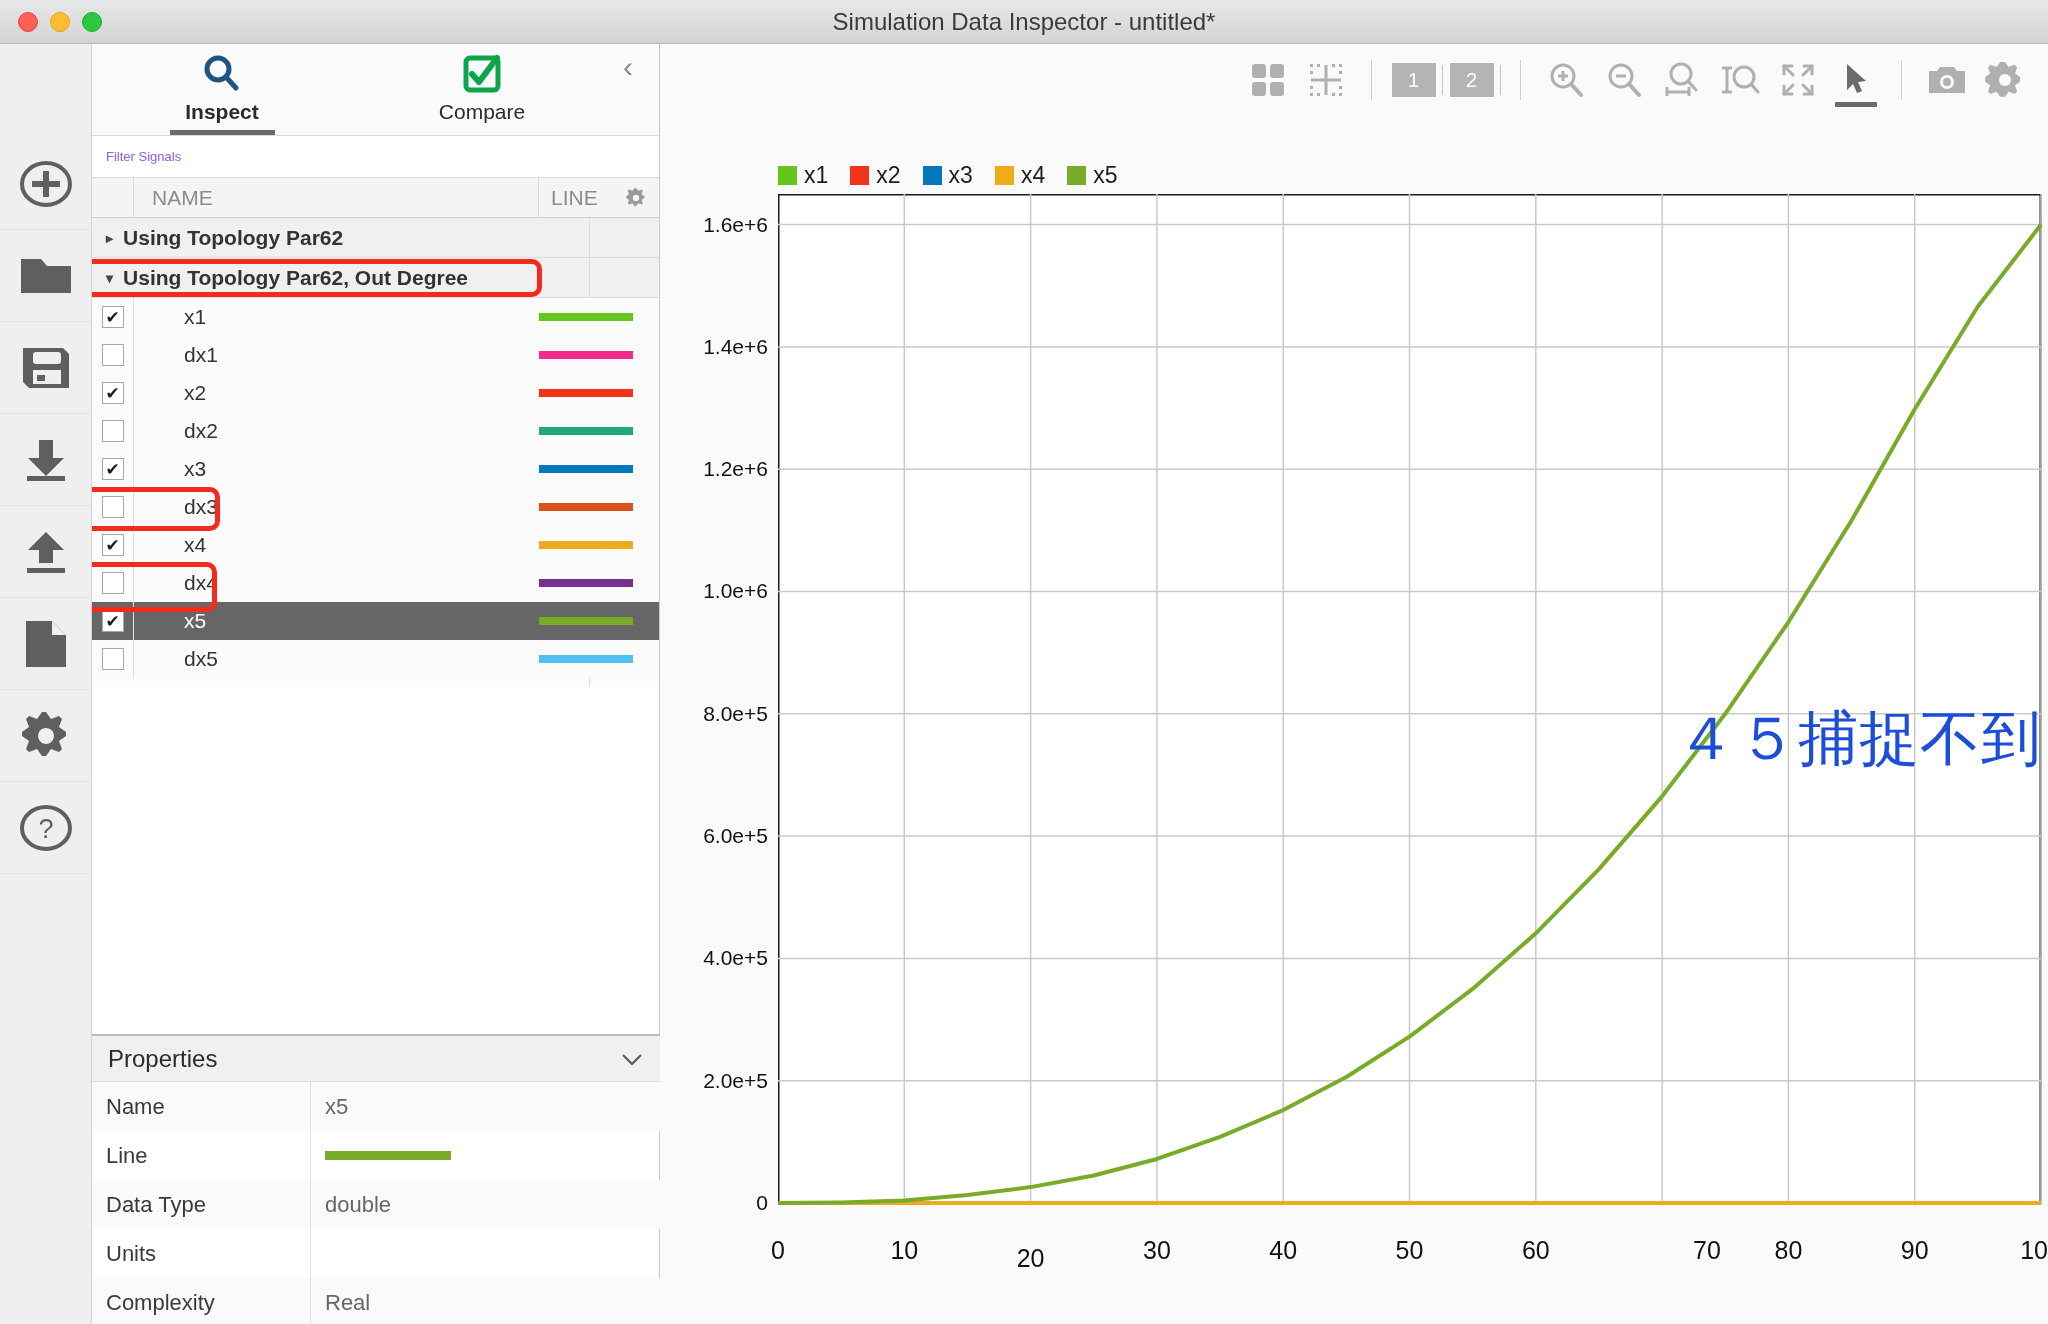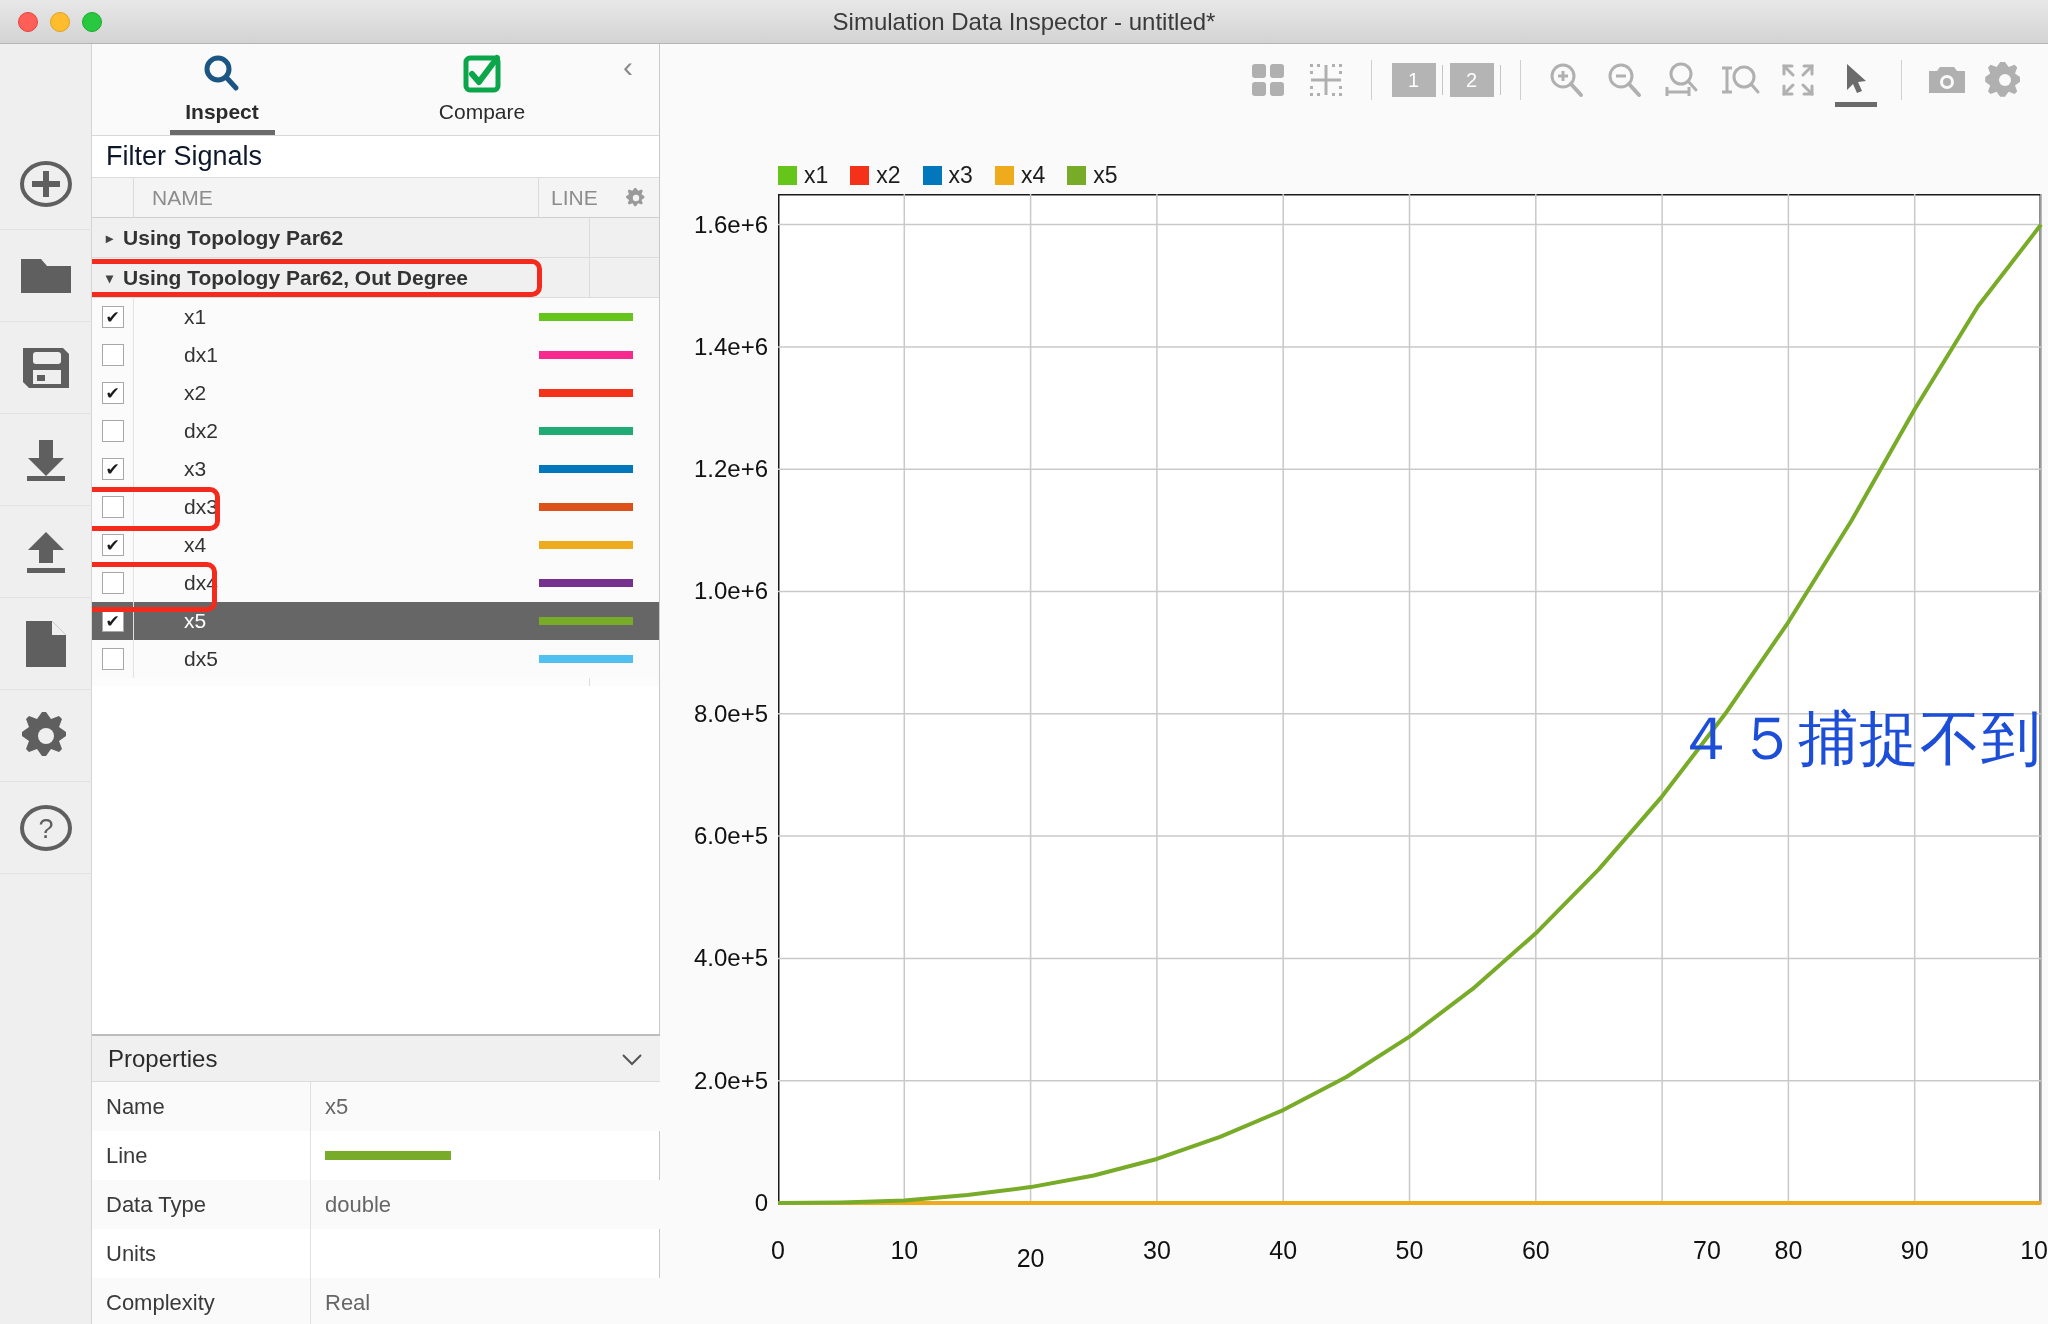--- a/index.html
+++ b/index.html
@@ -61,21 +61,21 @@
     background: #6b6b6b;
   }
   #collapse-arrow {
     position: absolute; right: 26px; top: 8px;
     font-size: 30px; color: #8a8a8a; line-height: 1;
   }
   #filter-row {
     height: 42px; border-bottom: 1px solid #dcdcdc;
     display: flex; align-items: center; padding-left: 14px; background: #fff;
   }
-  #filter-row .ph { font-size: 27px; color: #0f172a; }
+  #filter-row .ph { font-size: 13px; color: #8b5cf6; }
 
   #col-header {
     height: 40px; background: #f4f4f4; border-bottom: 1px solid #cfcfcf;
     display: flex; align-items: center; position: relative;
   }
   #col-header .ck-col { width: 42px; height: 40px; border-right: 1px solid #dadada; }
   #col-header .name-col {
     flex: 1; height: 40px; padding-left: 18px; line-height: 40px;
     font-size: 21px; color: #8c8c8c; border-right: 1px solid #dadada;
   }
@@ -165,21 +165,21 @@
   #legend {
     position: absolute; left: 118px; top: 118px; display: flex; gap: 22px; align-items: center;
   }
   .lgitem { display: flex; align-items: center; gap: 7px; }
   .lgsw { width: 19px; height: 19px; }
   .lgtx { font-size: 23px; color: #1c1c1c; }
 
   #chart { position: absolute; left: 0; top: 150px; width: 1388px; height: 1130px; }
   #ylabels { position: absolute; left: 0; top: 0; width: 118px; height: 1008px; }
   .ytick {
-    position: absolute; right: 10px; font-size: 24px; color: #111;
+    position: absolute; right: 10px; font-size: 21px; color: #111;
     transform: translateY(-50%); white-space: nowrap;
   }
   #xlabels { position: absolute; left: 0; top: 1012px; width: 1388px; height: 60px; }
   .xtick {
     position: absolute; top: 30px; font-size: 25px; color: #111;
     transform: translateX(-50%); white-space: nowrap;
   }
   #plotsvg { position: absolute; left: 118px; top: 0; }
   #annotation {
     position: absolute; left: 1016px; top: 505px;

